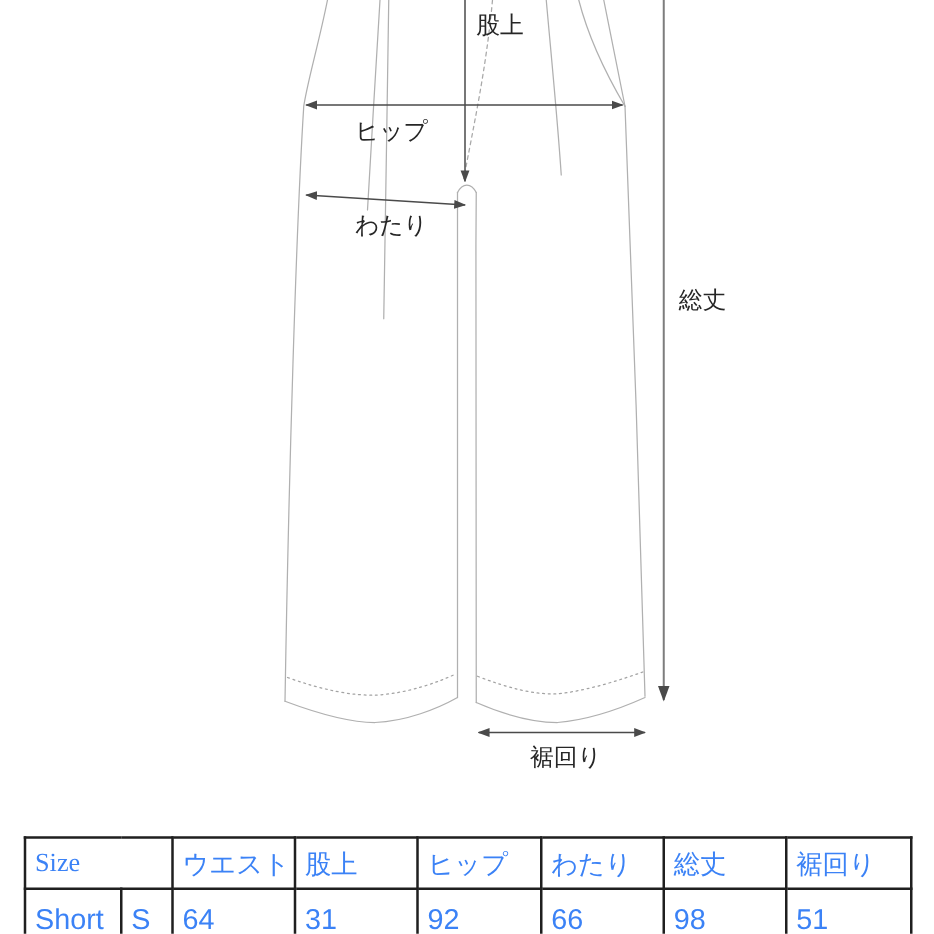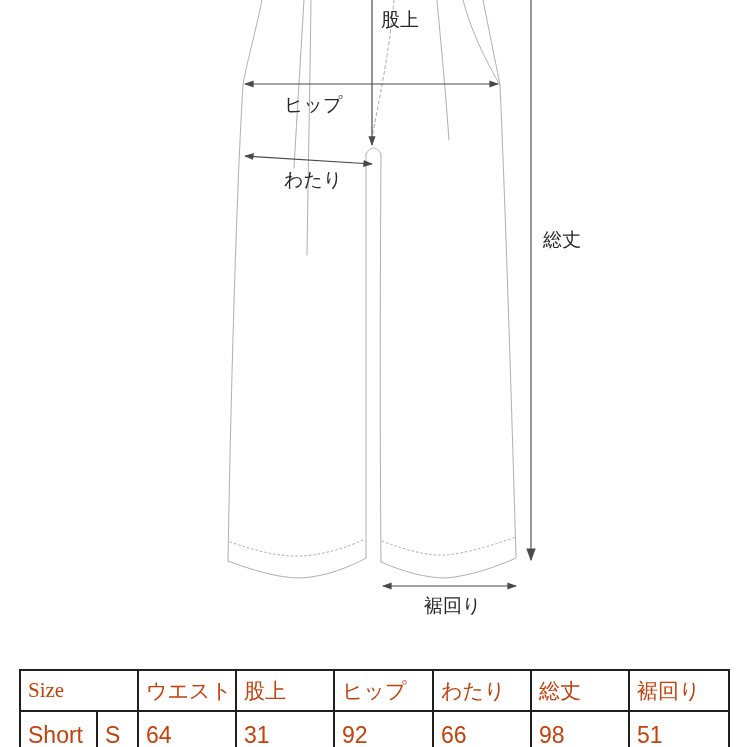--- a/index.html
+++ b/index.html
@@ -63,21 +63,21 @@
     table-layout: fixed;
     background: #ffffff;
   }
   #size-table th, #size-table td {
     border: 2px solid #1f1f1f;
     text-align: left;
     vertical-align: middle;
     padding: 0 12px 0 7px;
     white-space: nowrap;
     overflow: hidden;
-    color: #c2410c;
+    color: #3b82f6;
   }
   #size-table th {
     font-family: "Liberation Serif", "DejaVu Serif", serif;
     font-weight: normal;
     font-size: 21px;
     height: 39px;
   }
   #size-table td {
     font-family: "Liberation Sans", "DejaVu Sans", sans-serif;
     font-size: 23px;

